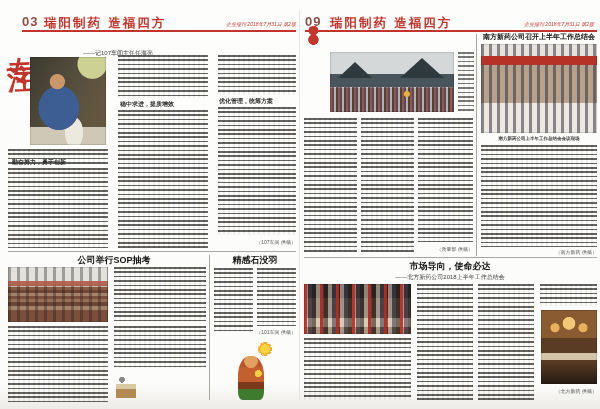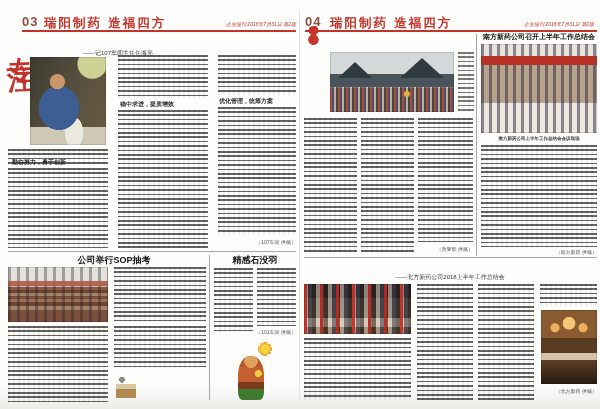--- a/index.html
+++ b/index.html
@@ -119,21 +119,21 @@
     <div class="abs tx" style="left:249px;top:258px;width:39px;height:58px;"></div>
     <div class="abs byline" style="left:230px;top:319px;width:58px;">（101车间 供稿）</div>
     <div class="abs sun" style="left:250px;top:332px;"></div>
     <div class="abs mascot" style="left:230px;top:346px;width:26px;height:44px;"></div>
   </div>
 
   <div class="abs" style="left:299px;top:10px;width:1px;height:390px;background:#e6e4e0;"></div>
 
   <div class="abs" style="left:304px;top:10px;width:293px;height:392px;">
 
-    <span class="abs pageno" style="left:1px;top:4px;">04</span>
+    <span class="abs pageno" style="left:1px;top:4px;">09</span>
     <span class="abs brand" style="left:26px;top:5px;">瑞阳制药  造福四方</span>
     <span class="abs meta" style="left:190px;top:11px;width:100px;">企业报刊 2018年7月31日 第2版</span>
     <div class="abs hrule" style="left:1px;top:20px;width:292px;"></div>
 
     <div class="abs divider" style="left:172px;top:24px;width:1px;height:222px;"></div>
 
     <div class="abs stamp" style="left:2px;top:16px;width:16px;height:20px;"></div>
 
     <div class="abs photo" style="left:26px;top:42px;width:124px;height:60px;
       background:
@@ -157,20 +157,21 @@
         linear-gradient(to bottom, transparent 0 14%, #b63226 14% 24%, transparent 24%),
         repeating-linear-gradient(90deg, rgba(40,35,60,0.5) 0 3px, transparent 3px 8px),
         linear-gradient(to bottom, #e8e4dc 0 16%, #b7a28b 16% 66%, #ece8df 66% 100%),
         linear-gradient(to top, #a8402e 0 12%, transparent 12%);"></div>
     <div class="abs cap" style="left:177px;top:126px;width:116px;">南方新药公司上半年工作总结会会议现场</div>
     <div class="abs tx" style="left:177px;top:135px;width:116px;height:102px;"></div>
     <div class="abs byline" style="left:213px;top:239px;width:80px;">（南方新药 供稿）</div>
 
     <div class="abs divider" style="left:0px;top:247px;width:293px;height:1px;"></div>
 
+    <div class="abs title-md" style="left:56px;top:251px;width:180px;">市场导向，使命必达</div>
     <div class="abs sub-it" style="left:56px;top:263px;width:180px;">——北方新药公司2018上半年工作总结会</div>
 
     <div class="abs photo" style="left:0px;top:274px;width:107px;height:50px;
       background:
         repeating-linear-gradient(90deg, rgba(195,40,30,0.9) 0 3px, transparent 3px 16px),
         repeating-linear-gradient(90deg, rgba(230,220,205,0.5) 0 4px, rgba(50,60,90,0.5) 4px 8px, rgba(30,25,22,0.5) 8px 12px),
         linear-gradient(to bottom, #332a24 0 28%, #5a4a3c 28% 68%, #cbb9a0 68% 86%, #6a5137 86% 100%);"></div>
     <div class="abs tx" style="left:0px;top:328px;width:107px;height:62px;"></div>
 
     <div class="abs tx" style="left:113px;top:274px;width:56px;height:116px;"></div>

